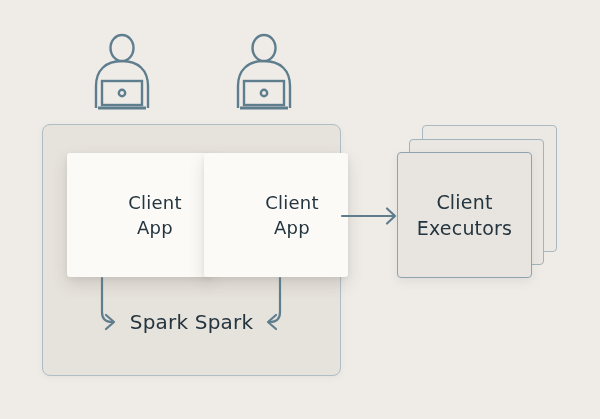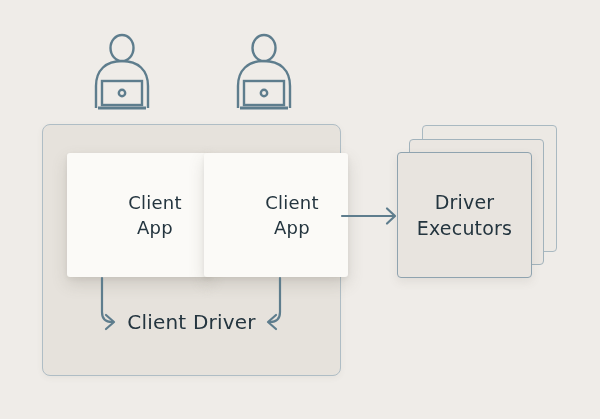--- a/index.html
+++ b/index.html
@@ -83,31 +83,31 @@
       <circle cx="28" cy="63" r="3.2"></circle>
       <path d="M4,78 H52" stroke-width="2.8"></path>
     </g>
   </svg>
 
   <div class="driver-panel"></div>
 
   <div class="executor-box executor-back"></div>
   <div class="executor-box executor-middle"></div>
   <div class="executor-box executor-front">
-    <span class="label">Driver Executors</span>
+    <span class="label">Client Executors</span>
   </div>
 
   <div class="client-card client-card-1">
     <span class="label">Client App</span>
   </div>
   <div class="client-card client-card-2">
     <span class="label">Client App</span>
   </div>
 
-  <div class="driver-label">Client Driver</div>
+  <div class="driver-label">Spark Spark</div>
 
   <svg class="arrow-layer" viewBox="0 0 600 419">
     <g fill="none" stroke="#5E7D8D" stroke-width="2.2" stroke-linecap="round" stroke-linejoin="round">
 
       <g>
         <path d="M102,278 V312 Q102,322 112,322 H113"></path>
         <path d="M106,315 L114,322 L106,329"></path>
       </g>
 
       <g>

